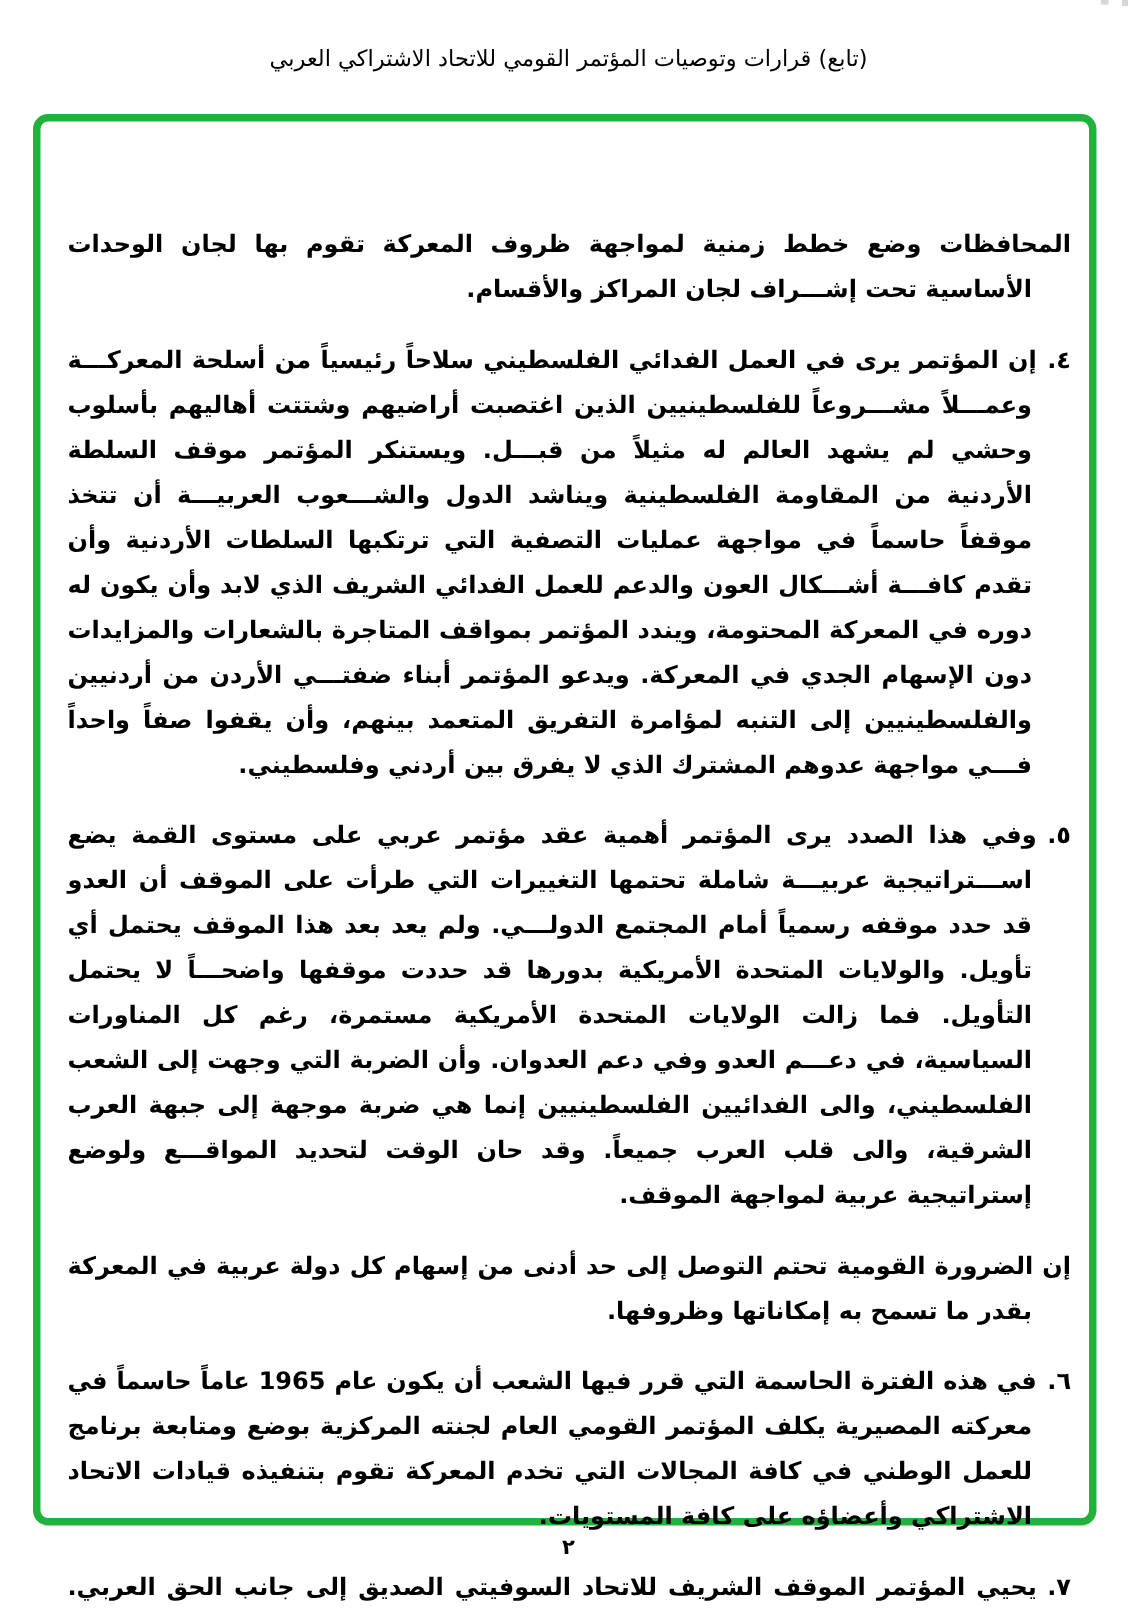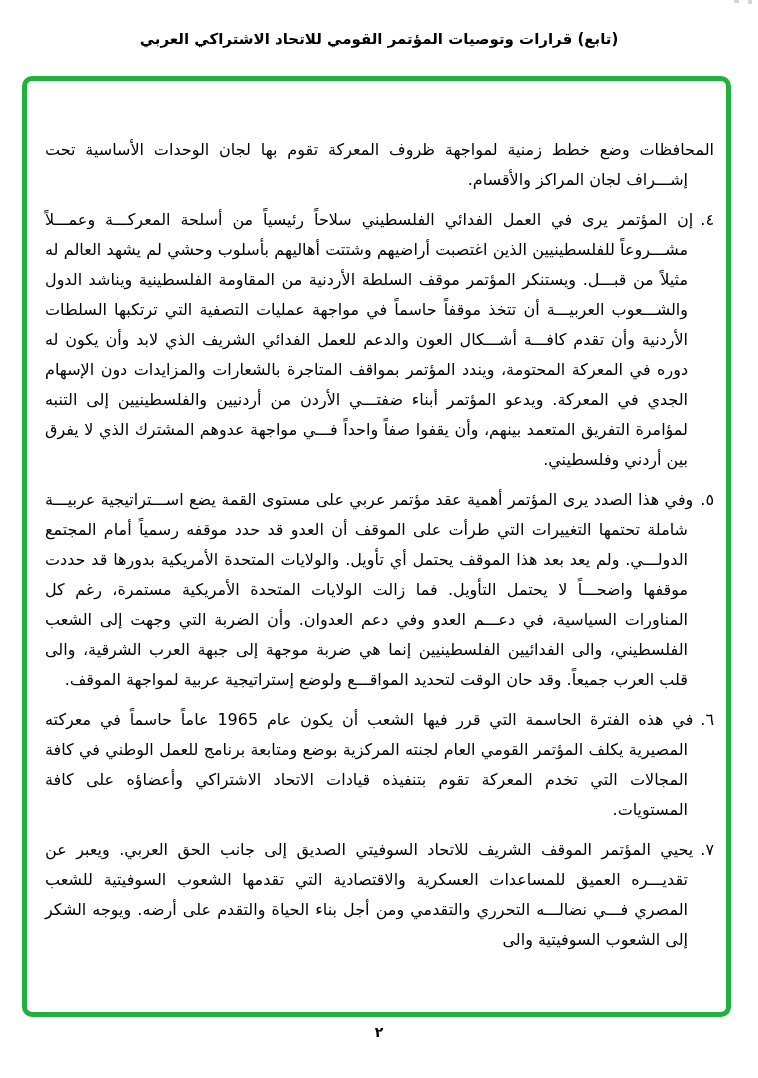--- a/index.html
+++ b/index.html
@@ -15,21 +15,21 @@
     overflow: hidden;
     font-family: "DejaVu Sans", sans-serif;
   }
   .doc-title {
     position: absolute;
     top: 30px;
     left: 0;
     width: 100%;
     text-align: center;
     direction: rtl;
-    font-weight: bold;
+    font-weight: normal;
     font-size: 15px;
     color: #000000;
   }
   .frame {
     position: absolute;
     left: 22px;
     top: 76px;
     width: 709px;
     height: 941px;
     box-sizing: border-box;
@@ -38,25 +38,25 @@
   }
   .doc-body {
     position: absolute;
     left: 18px;
     top: 50px;
     right: 12px;
   }
   .para {
     direction: rtl;
     text-align: justify;
-    font-weight: normal;
+    font-weight: bold;
     font-size: 16px;
     line-height: 30px;
     color: #000000;
-    margin: 4px 0 10px 0;
+    margin: 17px 0 10px 0;
     padding-right: 26px;
     text-indent: -26px;
   }
   .num {
     margin-left: 7px;
   }
   .page-number {
     position: absolute;
     top: 1024px;
     left: 0;
@@ -86,20 +86,21 @@
   <div class="doc-title">(تابع) قرارات وتوصيات المؤتمر القومي للاتحاد الاشتراكي العربي</div>
 
   <div class="frame">
     <div class="doc-body">
   <p class="para"><span class="ptext">المحافظات وضع خطط زمنية لمواجهة ظروف المعركة تقوم بها لجان الوحدات الأساسية تحت إشـــراف لجان المراكز والأقسام.</span></p>
 
   <p class="para"><span class="num">٤.</span><span class="ptext">إن المؤتمر يرى في العمل الفدائي الفلسطيني سلاحاً رئيسياً من أسلحة المعركـــة وعمـــلاً مشـــروعاً للفلسطينيين الذين اغتصبت أراضيهم وشتتت أهاليهم بأسلوب وحشي لم يشهد العالم له مثيلاً من قبـــل. ويستنكر المؤتمر موقف السلطة الأردنية من المقاومة الفلسطينية ويناشد الدول والشـــعوب العربيـــة أن تتخذ موقفاً حاسماً في مواجهة عمليات التصفية التي ترتكبها السلطات الأردنية وأن تقدم كافـــة أشـــكال العون والدعم للعمل الفدائي الشريف الذي لابد وأن يكون له دوره في المعركة المحتومة، ويندد المؤتمر بمواقف المتاجرة بالشعارات والمزايدات دون الإسهام الجدي في المعركة. ويدعو المؤتمر أبناء ضفتـــي الأردن من أردنيين والفلسطينيين إلى التنبه لمؤامرة التفريق المتعمد بينهم، وأن يقفوا صفاً واحداً فـــي مواجهة عدوهم المشترك الذي لا يفرق بين أردني وفلسطيني.</span></p>
 
   <p class="para"><span class="num">٥.</span><span class="ptext">وفي هذا الصدد يرى المؤتمر أهمية عقد مؤتمر عربي على مستوى القمة يضع اســـتراتيجية عربيـــة شاملة تحتمها التغييرات التي طرأت على الموقف أن العدو قد حدد موقفه رسمياً أمام المجتمع الدولـــي. ولم يعد بعد هذا الموقف يحتمل أي تأويل. والولايات المتحدة الأمريكية بدورها قد حددت موقفها واضحـــاً لا يحتمل التأويل. فما زالت الولايات المتحدة الأمريكية مستمرة، رغم كل المناورات السياسية، في دعـــم العدو وفي دعم العدوان. وأن الضربة التي وجهت إلى الشعب الفلسطيني، والى الفدائيين الفلسطينيين إنما هي ضربة موجهة إلى جبهة العرب الشرقية، والى قلب العرب جميعاً. وقد حان الوقت لتحديد المواقـــع ولوضع إستراتيجية عربية لمواجهة الموقف.</span></p>
 
+  <p class="para"><span class="ptext">إن الضرورة القومية تحتم التوصل إلى حد أدنى من إسهام كل دولة عربية في المعركة بقدر ما تسمح به إمكاناتها وظروفها.</span></p>
 
   <p class="para"><span class="num">٦.</span><span class="ptext">في هذه الفترة الحاسمة التي قرر فيها الشعب أن يكون عام 1965 عاماً حاسماً في معركته المصيرية يكلف المؤتمر القومي العام لجنته المركزية بوضع ومتابعة برنامج للعمل الوطني في كافة المجالات التي تخدم المعركة تقوم بتنفيذه قيادات الاتحاد الاشتراكي وأعضاؤه على كافة المستويات.</span></p>
 
 
   <p class="para"><span class="num">٧.</span><span class="ptext">يحيي المؤتمر الموقف الشريف للاتحاد السوفيتي الصديق إلى جانب الحق العربي. ويعبر عن تقديـــره العميق للمساعدات العسكرية والاقتصادية التي تقدمها الشعوب السوفيتية للشعب المصري فـــي نضالـــه التحرري والتقدمي ومن أجل بناء الحياة والتقدم على أرضه. ويوجه الشكر إلى الشعوب السوفيتية والى</span></p>
 </div>
   </div>
 
   <div class="page-number">٢</div>
 

